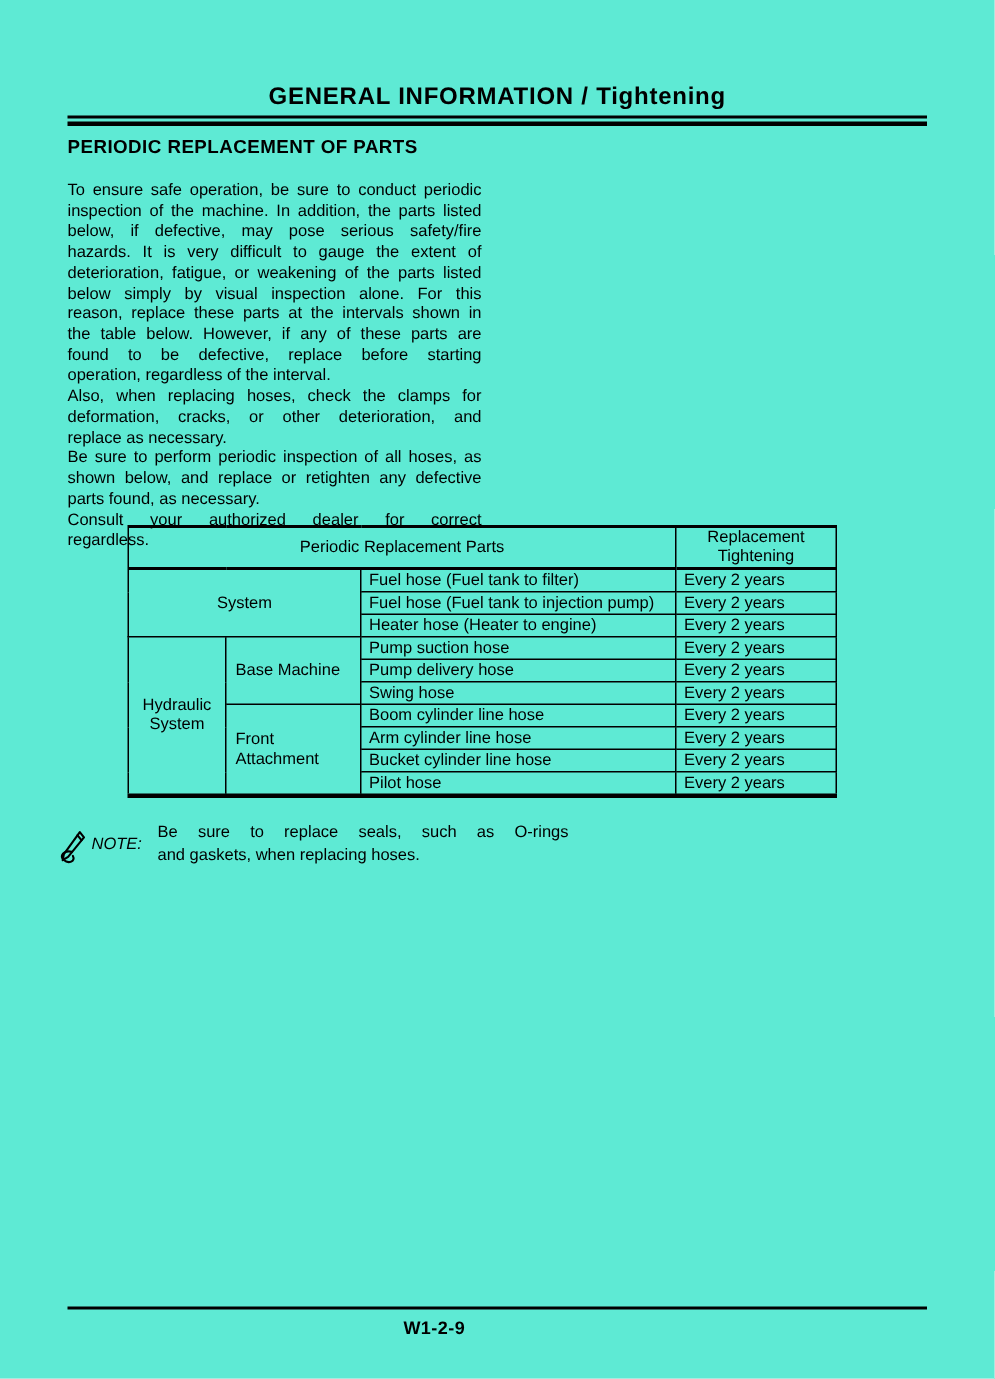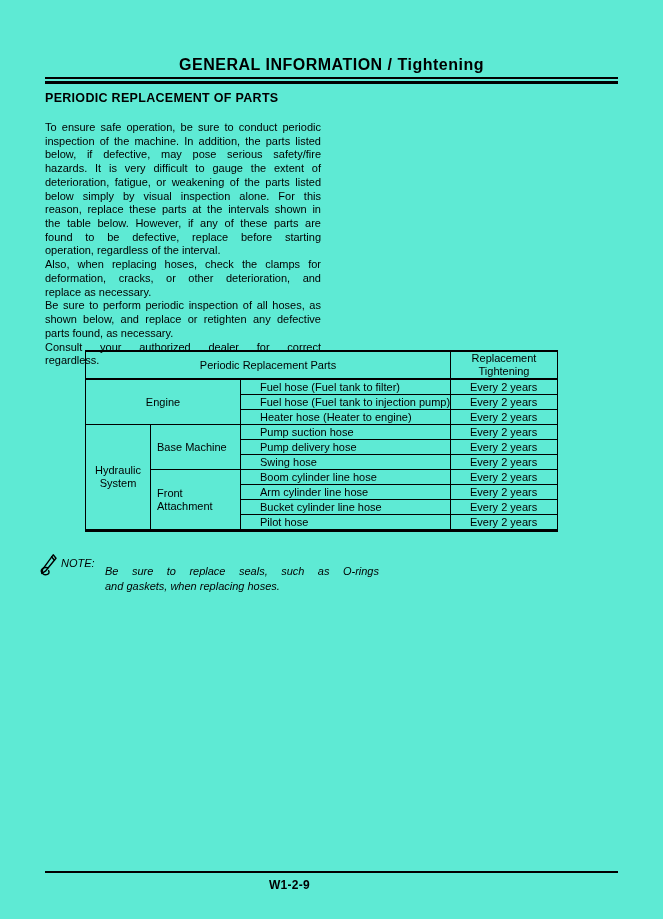--- a/index.html
+++ b/index.html
@@ -32,33 +32,33 @@
     position:absolute;left:85px;top:350px;
     border-collapse:collapse;table-layout:fixed;width:472px;
     font-size:11px;
     border-style:solid;border-color:#000;border-width:2px 1px 3px 1px;
   }
   .ptable td{
     border:1px solid #000;padding:0;line-height:14px;height:14px;
     overflow:hidden;white-space:nowrap;vertical-align:middle;
   }
   .ptable td.hd{border-bottom-width:2px;height:26px;text-align:center;line-height:13px;}
-  .ptable td.part, .ptable td.interval{padding-left:19px;}
+  .ptable td.part, .ptable td.interval{padding-left:5px;}
   .ptable td.grp-c{text-align:center;}
   .ptable td.grp-l{padding-left:6px;white-space:normal;line-height:13px;}
   .ptable td.grp-wrap{text-align:center;white-space:normal;line-height:13px;}
   
   .note-icon{position:absolute;left:39px;top:553px;}
   .note-label{
     position:absolute;left:61px;top:557px;
     font-size:11px;font-style:italic;white-space:nowrap;
   }
   .note-text{
-    position:absolute;left:105px;top:564px;width:274px;
-    font-size:11px;font-style:italic;line-height:15px;
+    position:absolute;left:105px;top:548px;width:274px;
+    font-size:11px;line-height:15px;
   }
   .note-text .nl1{text-align:justify;text-align-last:justify;}
   
   .rule-footer{top:871px;height:2px;}
   .footer-page{
     position:absolute;left:0;top:878px;width:579px;text-align:center;
     font-size:12px;font-weight:bold;letter-spacing:0.3px;
   }
 </style>
 </head>
@@ -102,21 +102,21 @@
     </colgroup>
     <tbody>
       <tr>
         <td class="hd" colspan="3">Periodic Replacement Parts</td>
         <td class="hd">
           <span style="display:block">Replacement</span>
           <span style="display:block">Tightening</span>
         </td>
       </tr>
       <tr>
-        <td class="grp-c" colspan="2" rowspan="3">Engine</td>
+        <td class="grp-c" colspan="2" rowspan="3">System</td>
         <td class="part">Fuel hose (Fuel tank to filter)</td>
         <td class="interval">Every 2 years</td>
       </tr>
       <tr>
         <td class="part">Fuel hose (Fuel tank to injection pump)</td>
         <td class="interval">Every 2 years</td>
       </tr>
       <tr>
         <td class="part">Heater hose (Heater to engine)</td>
         <td class="interval">Every 2 years</td>

